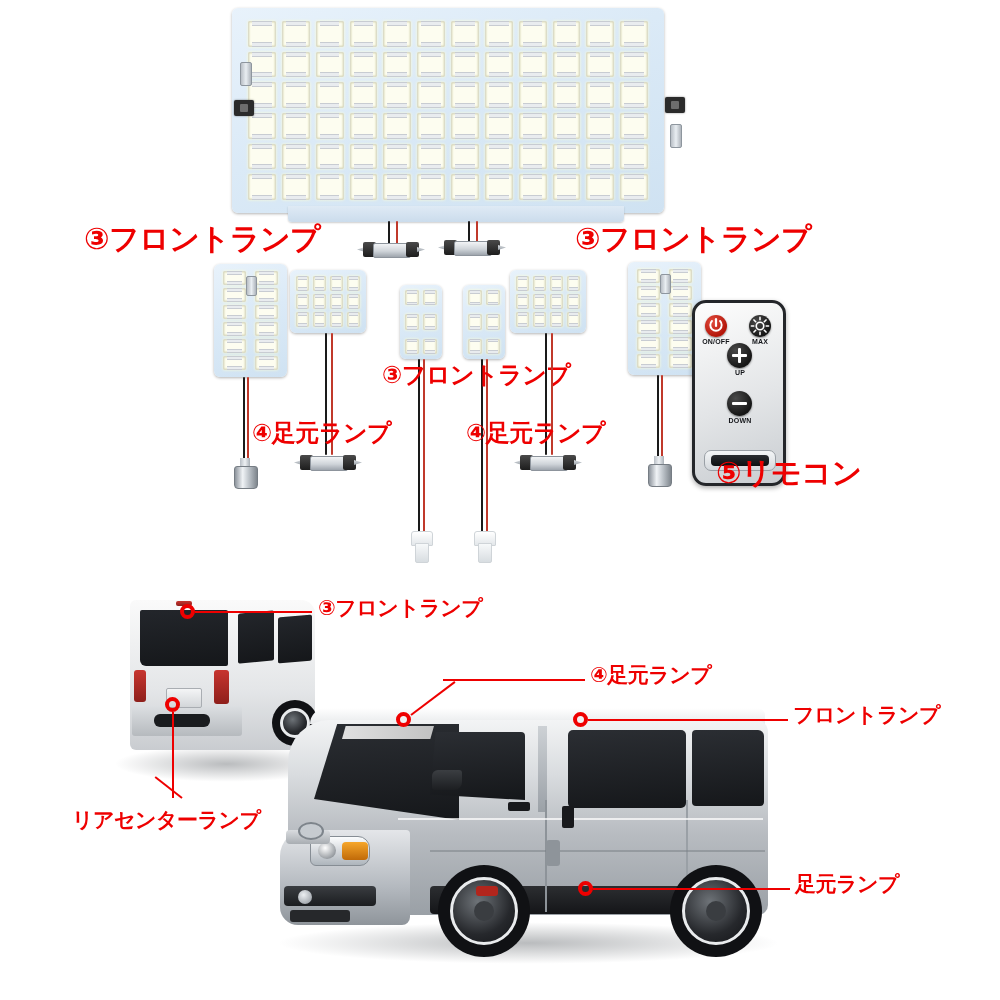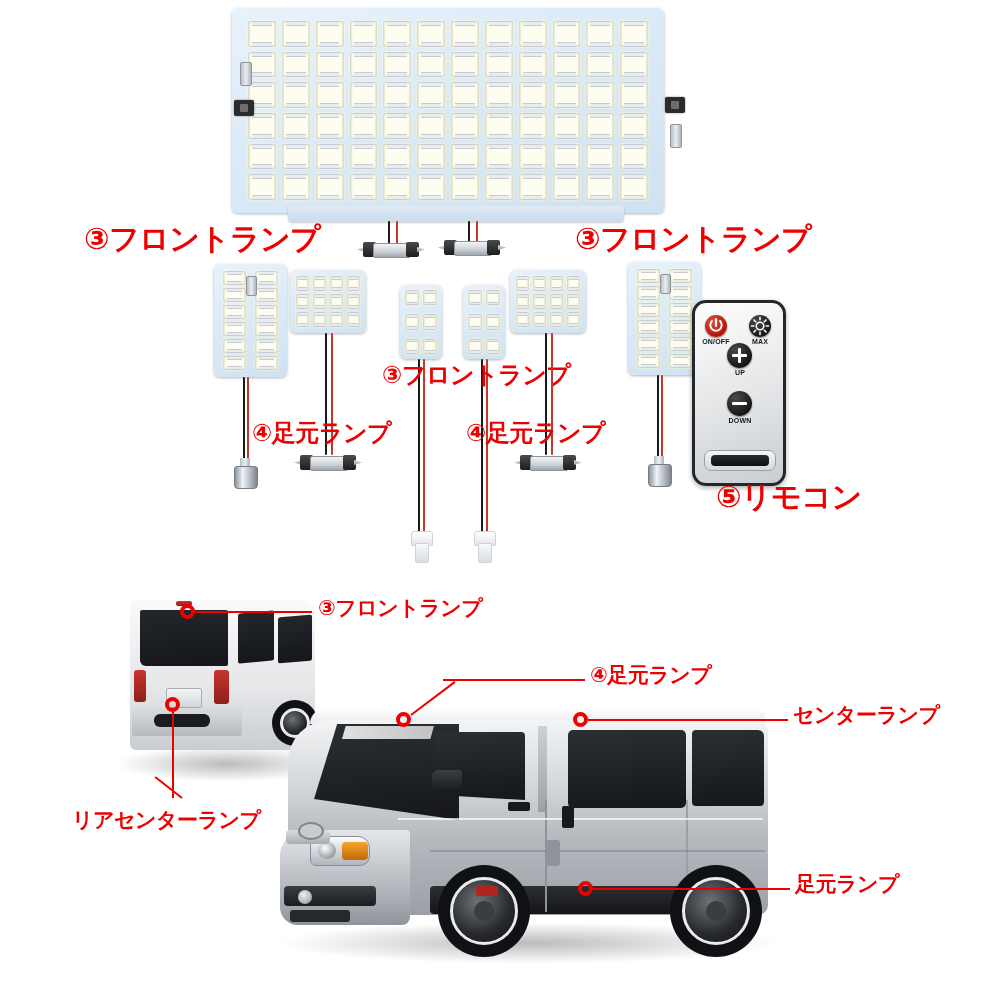--- a/index.html
+++ b/index.html
@@ -406,21 +406,21 @@
     <div class="rbtn" style="left:32px;top:88px;width:25px;height:25px;">
       <div class="minush" style="left:5px;top:11px;width:15px;height:3px;"></div>
     </div>
     <div class="rlab" style="left:23px;top:114px;width:44px;">DOWN</div>
 
     <div class="irwin" style="left:9px;top:147px;width:70px;height:19px;">
         <i></i>
       </div>
   </div>
 
-  <div class="jlabel big" style="left:716px;top:482px;">⑤リモコン</div>
+  <div class="jlabel big" style="left:716px;top:458px;">⑤リモコン</div>
 
   <div class="vehicle" style="left:120px;top:596px;width:210px;height:180px;">
     <div class="rv-shadow" style="left:-6px;top:150px;width:225px;height:36px;"></div>
 
     <div class="rv-body" style="left:10px;top:4px;width:185px;height:150px;
          border-radius:6px 14px 6px 6px;"></div>
 
     <div class="rv-glass" style="left:20px;top:14px;width:88px;height:56px;border-radius:2px 2px 2px 6px;"></div>
 
     <div class="rv-glass" style="left:118px;top:16px;width:36px;height:50px;
@@ -533,19 +533,19 @@
     <div class="sv-hub" style="left:426px;top:211px;width:20px;height:20px;border-radius:50%;"></div>
   </div>
 
   <div class="marker" style="left:396px;top:712px;width:15px;height:15px;"></div>
   <div class="leader" style="left:411px;top:714px;width:55px;transform:rotate(-37deg);"></div>
   <div class="leader" style="left:443px;top:679px;width:142px;"></div>
   <div class="jlabel small" style="left:590px;top:665px;">④足元ランプ</div>
 
   <div class="marker" style="left:573px;top:712px;width:15px;height:15px;"></div>
   <div class="leader" style="left:588px;top:719px;width:200px;"></div>
-  <div class="jlabel small" style="left:793px;top:705px;">センターランプ</div>
+  <div class="jlabel small" style="left:793px;top:705px;">フロントランプ</div>
 
   <div class="marker" style="left:578px;top:881px;width:15px;height:15px;"></div>
   <div class="leader" style="left:593px;top:888px;width:197px;"></div>
   <div class="jlabel small" style="left:795px;top:874px;">足元ランプ</div>
 
 </div>
 
 </body></html>

